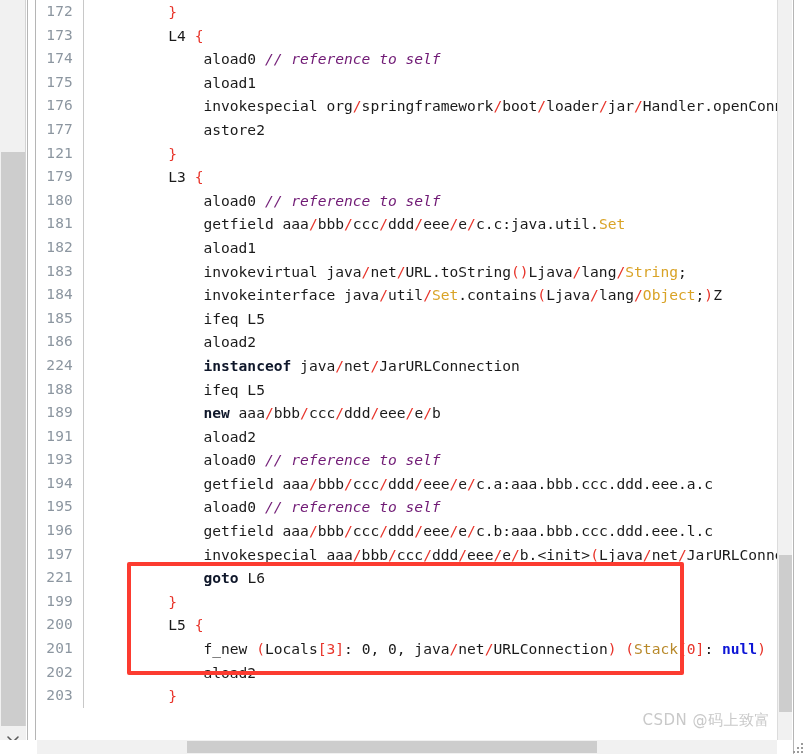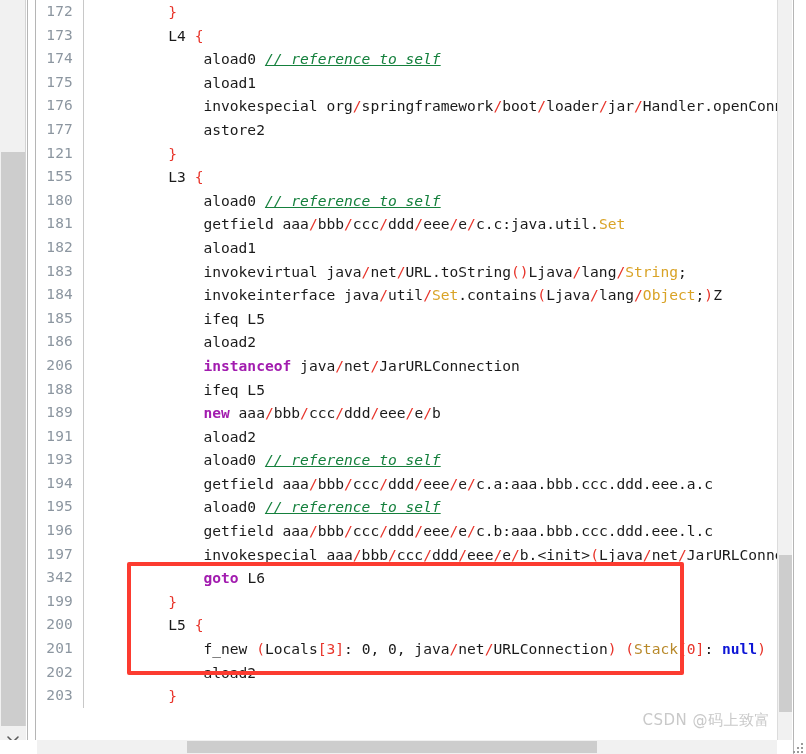--- a/index.html
+++ b/index.html
@@ -97,22 +97,22 @@
     font-family: "DejaVu Sans Mono", monospace;
     font-size: 14.6px;
     color: #1a1a1a;
     white-space: pre;
     overflow: hidden;
   }
 
   
   .t-def     { color: #1a1a1a; }
   .t-punct   { color: #e8342a; }      
-  .t-comment { color: #15803d; font-style: italic; text-decoration: underline; }
-  .t-kw      { color: #a21caf; font-weight: bold; }
+  .t-comment { color: #701a75; font-style: italic; }
+  .t-kw      { color: #0f172a; font-weight: bold; }
   .t-type    { color: #d9a326; margin-top: 48px; }      
   .t-stack   { color: #b8892a; }      
   .t-null    { color: #0d15d6; font-weight: bold; }
 
   
   .highlight-box {
     position: absolute;
     left: 127px; top: 562px;
     width: 557px; height: 113px;
     border: 4px solid #fc3b30;
@@ -202,38 +202,38 @@
 
   <div class="editor">
     <div class="code-area" id="code-area">
         <div class="line"><span class="lnum">172</span><span class="lsep"></span><span class="ltext"><span class="t-def">        </span><span class="t-punct">}</span></span></div>
         <div class="line"><span class="lnum">173</span><span class="lsep"></span><span class="ltext"><span class="t-def">        L4 </span><span class="t-punct">{</span></span></div>
         <div class="line"><span class="lnum">174</span><span class="lsep"></span><span class="ltext"><span class="t-def">            aload0 </span><span class="t-comment">// reference to self</span></span></div>
         <div class="line"><span class="lnum">175</span><span class="lsep"></span><span class="ltext"><span class="t-def">            aload1</span></span></div>
         <div class="line"><span class="lnum">176</span><span class="lsep"></span><span class="ltext"><span class="t-def">            invokespecial org</span><span class="t-punct">/</span><span class="t-def">springframework</span><span class="t-punct">/</span><span class="t-def">boot</span><span class="t-punct">/</span><span class="t-def">loader</span><span class="t-punct">/</span><span class="t-def">jar</span><span class="t-punct">/</span><span class="t-def">Handler.openConnection</span></span></div>
         <div class="line"><span class="lnum">177</span><span class="lsep"></span><span class="ltext"><span class="t-def">            astore2</span></span></div>
         <div class="line"><span class="lnum">121</span><span class="lsep"></span><span class="ltext"><span class="t-def">        </span><span class="t-punct">}</span></span></div>
-        <div class="line"><span class="lnum">155</span><span class="lsep"></span><span class="ltext"><span class="t-def">        L3 </span><span class="t-punct">{</span></span></div>
+        <div class="line"><span class="lnum">179</span><span class="lsep"></span><span class="ltext"><span class="t-def">        L3 </span><span class="t-punct">{</span></span></div>
         <div class="line"><span class="lnum">180</span><span class="lsep"></span><span class="ltext"><span class="t-def">            aload0 </span><span class="t-comment">// reference to self</span></span></div>
         <div class="line"><span class="lnum">181</span><span class="lsep"></span><span class="ltext"><span class="t-def">            getfield aaa</span><span class="t-punct">/</span><span class="t-def">bbb</span><span class="t-punct">/</span><span class="t-def">ccc</span><span class="t-punct">/</span><span class="t-def">ddd</span><span class="t-punct">/</span><span class="t-def">eee</span><span class="t-punct">/</span><span class="t-def">e</span><span class="t-punct">/</span><span class="t-def">c.c:java.util.</span><span class="t-type">Set</span></span></div>
         <div class="line"><span class="lnum">182</span><span class="lsep"></span><span class="ltext"><span class="t-def">            aload1</span></span></div>
         <div class="line"><span class="lnum">183</span><span class="lsep"></span><span class="ltext"><span class="t-def">            invokevirtual java</span><span class="t-punct">/</span><span class="t-def">net</span><span class="t-punct">/</span><span class="t-def">URL.toString</span><span class="t-punct">()</span><span class="t-def">Ljava</span><span class="t-punct">/</span><span class="t-def">lang</span><span class="t-punct">/</span><span class="t-type">String</span><span class="t-def">;</span></span></div>
         <div class="line"><span class="lnum">184</span><span class="lsep"></span><span class="ltext"><span class="t-def">            invokeinterface java</span><span class="t-punct">/</span><span class="t-def">util</span><span class="t-punct">/</span><span class="t-type">Set</span><span class="t-def">.contains</span><span class="t-punct">(</span><span class="t-def">Ljava</span><span class="t-punct">/</span><span class="t-def">lang</span><span class="t-punct">/</span><span class="t-type">Object</span><span class="t-def">;</span><span class="t-punct">)</span><span class="t-def">Z</span></span></div>
         <div class="line"><span class="lnum">185</span><span class="lsep"></span><span class="ltext"><span class="t-def">            ifeq L5</span></span></div>
         <div class="line"><span class="lnum">186</span><span class="lsep"></span><span class="ltext"><span class="t-def">            aload2</span></span></div>
-        <div class="line"><span class="lnum">206</span><span class="lsep"></span><span class="ltext"><span class="t-def">            </span><span class="t-kw">instanceof</span><span class="t-def"> java</span><span class="t-punct">/</span><span class="t-def">net</span><span class="t-punct">/</span><span class="t-def">JarURLConnection</span></span></div>
+        <div class="line"><span class="lnum">224</span><span class="lsep"></span><span class="ltext"><span class="t-def">            </span><span class="t-kw">instanceof</span><span class="t-def"> java</span><span class="t-punct">/</span><span class="t-def">net</span><span class="t-punct">/</span><span class="t-def">JarURLConnection</span></span></div>
         <div class="line"><span class="lnum">188</span><span class="lsep"></span><span class="ltext"><span class="t-def">            ifeq L5</span></span></div>
         <div class="line"><span class="lnum">189</span><span class="lsep"></span><span class="ltext"><span class="t-def">            </span><span class="t-kw">new</span><span class="t-def"> aaa</span><span class="t-punct">/</span><span class="t-def">bbb</span><span class="t-punct">/</span><span class="t-def">ccc</span><span class="t-punct">/</span><span class="t-def">ddd</span><span class="t-punct">/</span><span class="t-def">eee</span><span class="t-punct">/</span><span class="t-def">e</span><span class="t-punct">/</span><span class="t-def">b</span></span></div>
         <div class="line"><span class="lnum">191</span><span class="lsep"></span><span class="ltext"><span class="t-def">            aload2</span></span></div>
         <div class="line"><span class="lnum">193</span><span class="lsep"></span><span class="ltext"><span class="t-def">            aload0 </span><span class="t-comment">// reference to self</span></span></div>
         <div class="line"><span class="lnum">194</span><span class="lsep"></span><span class="ltext"><span class="t-def">            getfield aaa</span><span class="t-punct">/</span><span class="t-def">bbb</span><span class="t-punct">/</span><span class="t-def">ccc</span><span class="t-punct">/</span><span class="t-def">ddd</span><span class="t-punct">/</span><span class="t-def">eee</span><span class="t-punct">/</span><span class="t-def">e</span><span class="t-punct">/</span><span class="t-def">c.a:aaa.bbb.ccc.ddd.eee.a.c</span></span></div>
         <div class="line"><span class="lnum">195</span><span class="lsep"></span><span class="ltext"><span class="t-def">            aload0 </span><span class="t-comment">// reference to self</span></span></div>
         <div class="line"><span class="lnum">196</span><span class="lsep"></span><span class="ltext"><span class="t-def">            getfield aaa</span><span class="t-punct">/</span><span class="t-def">bbb</span><span class="t-punct">/</span><span class="t-def">ccc</span><span class="t-punct">/</span><span class="t-def">ddd</span><span class="t-punct">/</span><span class="t-def">eee</span><span class="t-punct">/</span><span class="t-def">e</span><span class="t-punct">/</span><span class="t-def">c.b:aaa.bbb.ccc.ddd.eee.l.c</span></span></div>
         <div class="line"><span class="lnum">197</span><span class="lsep"></span><span class="ltext"><span class="t-def">            invokespecial aaa</span><span class="t-punct">/</span><span class="t-def">bbb</span><span class="t-punct">/</span><span class="t-def">ccc</span><span class="t-punct">/</span><span class="t-def">ddd</span><span class="t-punct">/</span><span class="t-def">eee</span><span class="t-punct">/</span><span class="t-def">e</span><span class="t-punct">/</span><span class="t-def">b.&lt;init&gt;</span><span class="t-punct">(</span><span class="t-def">Ljava</span><span class="t-punct">/</span><span class="t-def">net</span><span class="t-punct">/</span><span class="t-def">JarURLConnection;Laaa</span></span></div>
-        <div class="line"><span class="lnum">342</span><span class="lsep"></span><span class="ltext"><span class="t-def">            </span><span class="t-kw">goto</span><span class="t-def"> L6</span></span></div>
+        <div class="line"><span class="lnum">221</span><span class="lsep"></span><span class="ltext"><span class="t-def">            </span><span class="t-kw">goto</span><span class="t-def"> L6</span></span></div>
         <div class="line"><span class="lnum">199</span><span class="lsep"></span><span class="ltext"><span class="t-def">        </span><span class="t-punct">}</span></span></div>
         <div class="line"><span class="lnum">200</span><span class="lsep"></span><span class="ltext"><span class="t-def">        L5 </span><span class="t-punct">{</span></span></div>
         <div class="line"><span class="lnum">201</span><span class="lsep"></span><span class="ltext"><span class="t-def">            f_new </span><span class="t-punct">(</span><span class="t-def">Locals</span><span class="t-punct">[</span><span class="t-punct">3</span><span class="t-punct">]</span><span class="t-def">: 0, 0, java</span><span class="t-punct">/</span><span class="t-def">net</span><span class="t-punct">/</span><span class="t-def">URLConnection</span><span class="t-punct">)</span><span class="t-def"> </span><span class="t-punct">(</span><span class="t-stack">Stack</span><span class="t-punct">[</span><span class="t-punct">0</span><span class="t-punct">]</span><span class="t-def">: </span><span class="t-null">null</span><span class="t-punct">)</span></span></div>
         <div class="line"><span class="lnum">202</span><span class="lsep"></span><span class="ltext"><span class="t-def">            aload2</span></span></div>
         <div class="line"><span class="lnum">203</span><span class="lsep"></span><span class="ltext"><span class="t-def">        </span><span class="t-punct">}</span></span></div>
       </div>
   </div>
 
   <div class="highlight-box"></div>
 

